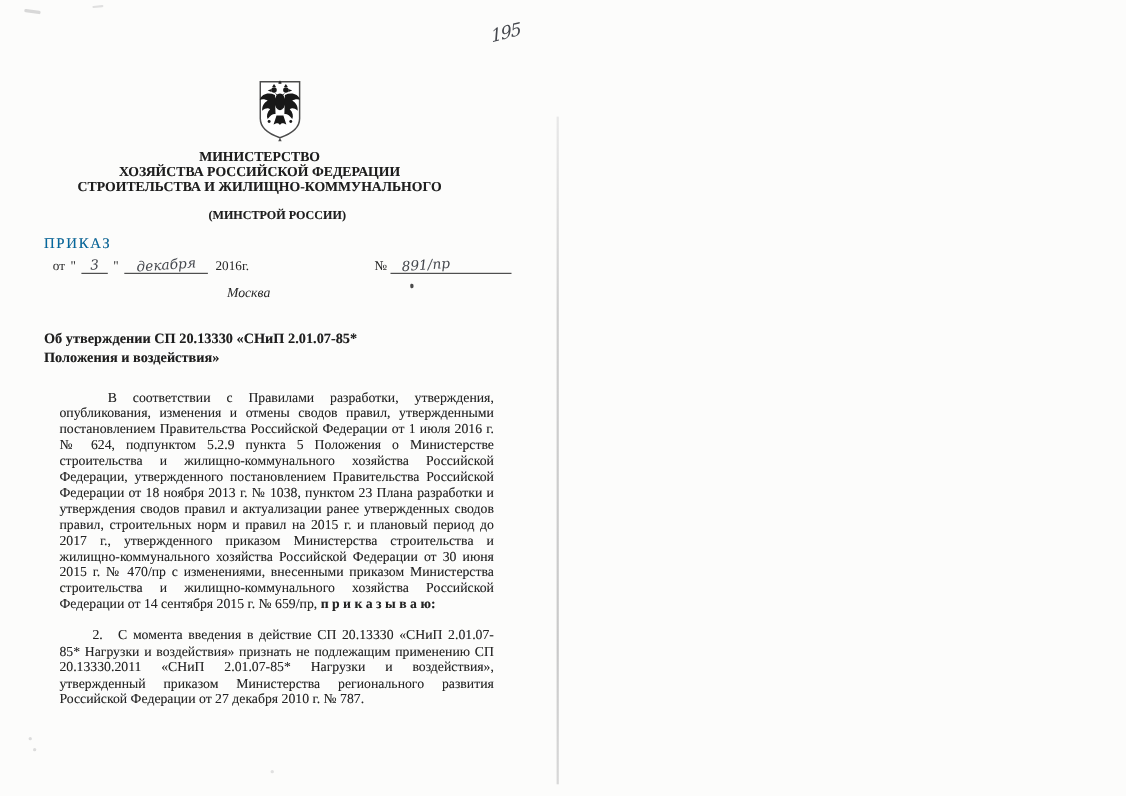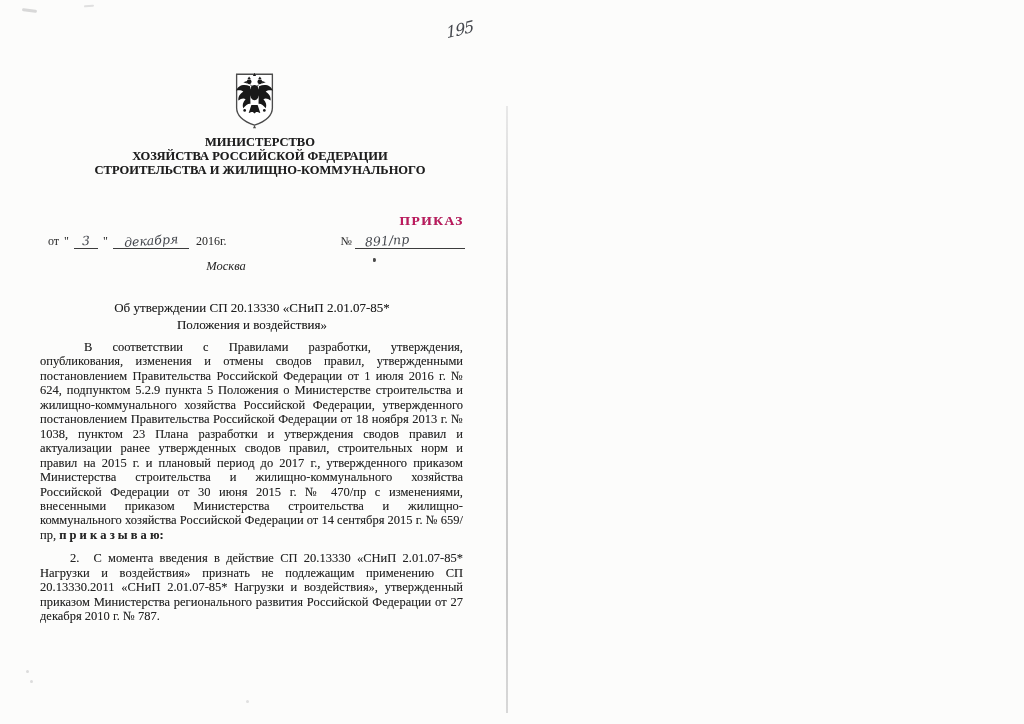--- a/index.html
+++ b/index.html
@@ -30,31 +30,31 @@
     transform:rotate(-14deg) skewX(-8deg);
   }
   .hand{
     font-family:"DejaVu Serif","Liberation Serif",serif;
     font-style:italic;color:#44474d;
   }
   
   .emblem{position:absolute;left:232px;top:72px;}
   
   .head{
-    position:absolute;left:48px;top:136px;width:424px;
+    position:absolute;left:24px;top:136px;width:424px;
     text-align:center;font-weight:bold;font-size:12.5px;line-height:13.8px;
     color:#1e1e1e;text-shadow:0 0 .4px rgba(0,0,0,.35);
   }
   .subname{
     position:absolute;left:40px;top:190px;width:424px;text-align:center;
     font-weight:bold;font-size:11px;color:#1e1e1e;text-shadow:0 0 .4px rgba(0,0,0,.35);
   }
   .doctype{
-    position:absolute;left:40px;top:213px;width:424px;text-align:right;
-    font-weight:bold;font-size:13.5px;letter-spacing:1.5px;color:#be185d;
+    position:absolute;left:40px;top:213px;width:424px;text-align:left;
+    font-weight:normal;font-size:13.5px;letter-spacing:1.5px;color:#0369a1;
     text-shadow:0 0 .4px rgba(0,0,0,.35);
   }
   
   .daterow{
     position:absolute;left:48px;top:234px;width:417px;
     display:flex;justify-content:space-between;align-items:flex-end;
     font-size:12px;
   }
   .dateleft{white-space:nowrap;}
   .q{margin:0 2px;}
@@ -66,31 +66,31 @@
   .u-month{width:76px;margin-right:4px;}
   .u-num{width:100px;text-align:left;padding-left:10px;}
   .u .hand{display:inline-block;transform:rotate(-4deg);font-size:12.5px;}
   .city{
     position:absolute;left:186px;top:259px;width:80px;text-align:center;
     font-size:12.5px;
     font-style:italic;
   }
   
   .title{
-    position:absolute;left:40px;top:300px;width:424px;text-align:center;
-    font-weight:normal;font-size:13px;line-height:16.5px;color:#1e1e1e;
+    position:absolute;left:40px;top:300px;width:424px;
+    font-weight:bold;font-size:13px;line-height:16.5px;color:#1e1e1e;
     text-shadow:0 0 .4px rgba(0,0,0,.35);
   }
   
   .bodytext{
     position:absolute;left:40px;top:340px;width:423px;
     font-size:12.5px;line-height:14.45px;text-align:justify;
     color:#242424;text-shadow:0 0 .3px rgba(0,0,0,.3);
   }
-  .bodytext p{margin:0;}
+  .bodytext p{margin:14px;}
   .para{text-indent:44px;margin-bottom:9px !important;}
   .cmd{font-weight:bold;}
   .item{text-indent:30px;}
   .item .num{margin-right:14px;}
 </style>
 </head>
 <body>
 
 <div class="canvas">
 
@@ -119,20 +119,21 @@
       <circle cx="72" cy="86" r="3"></circle>
     </g>
   </svg>
 
   <div class="head">
     <div>МИНИСТЕРСТВО</div>
     <div>ХОЗЯЙСТВА РОССИЙСКОЙ ФЕДЕРАЦИИ</div>
     <div>СТРОИТЕЛЬСТВА И ЖИЛИЩНО-КОММУНАЛЬНОГО</div>
   </div>
 
+  <div class="subname">(МИНСТРОЙ РОССИИ)</div>
 
   <div class="doctype">ПРИКАЗ</div>
 
   <div class="daterow">
     <div class="dateleft">
       <span>от</span>
       <span class="q">"</span>
       <span class="u u-day"><span class="hand">3</span></span>
       <span class="q">"</span>
       <span class="u u-month"><span class="hand">декабря</span></span>

